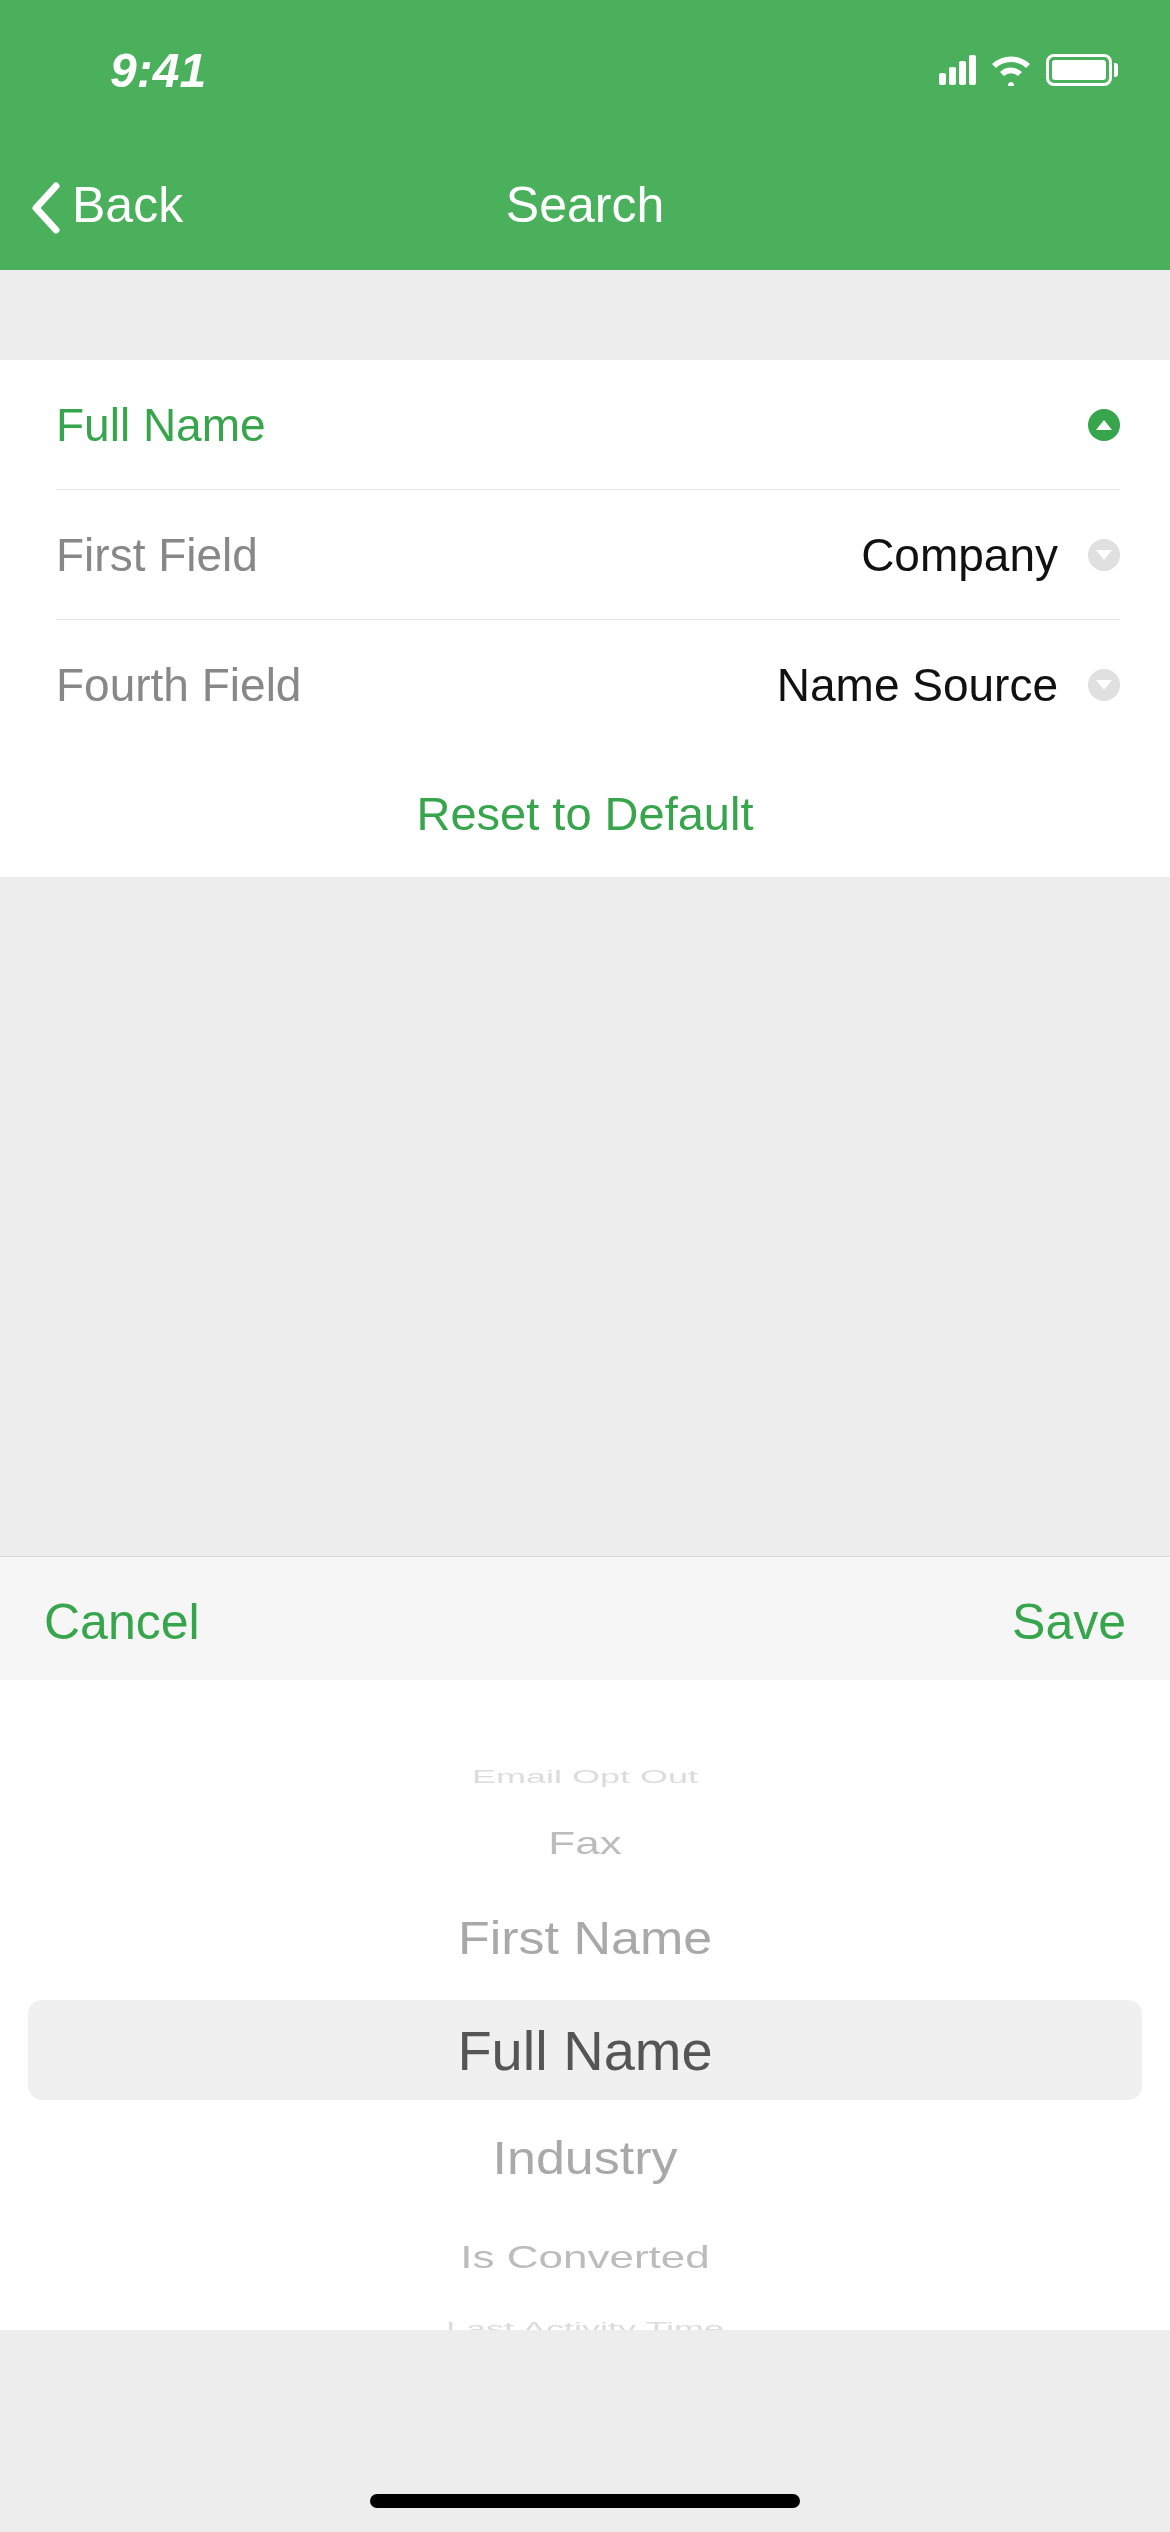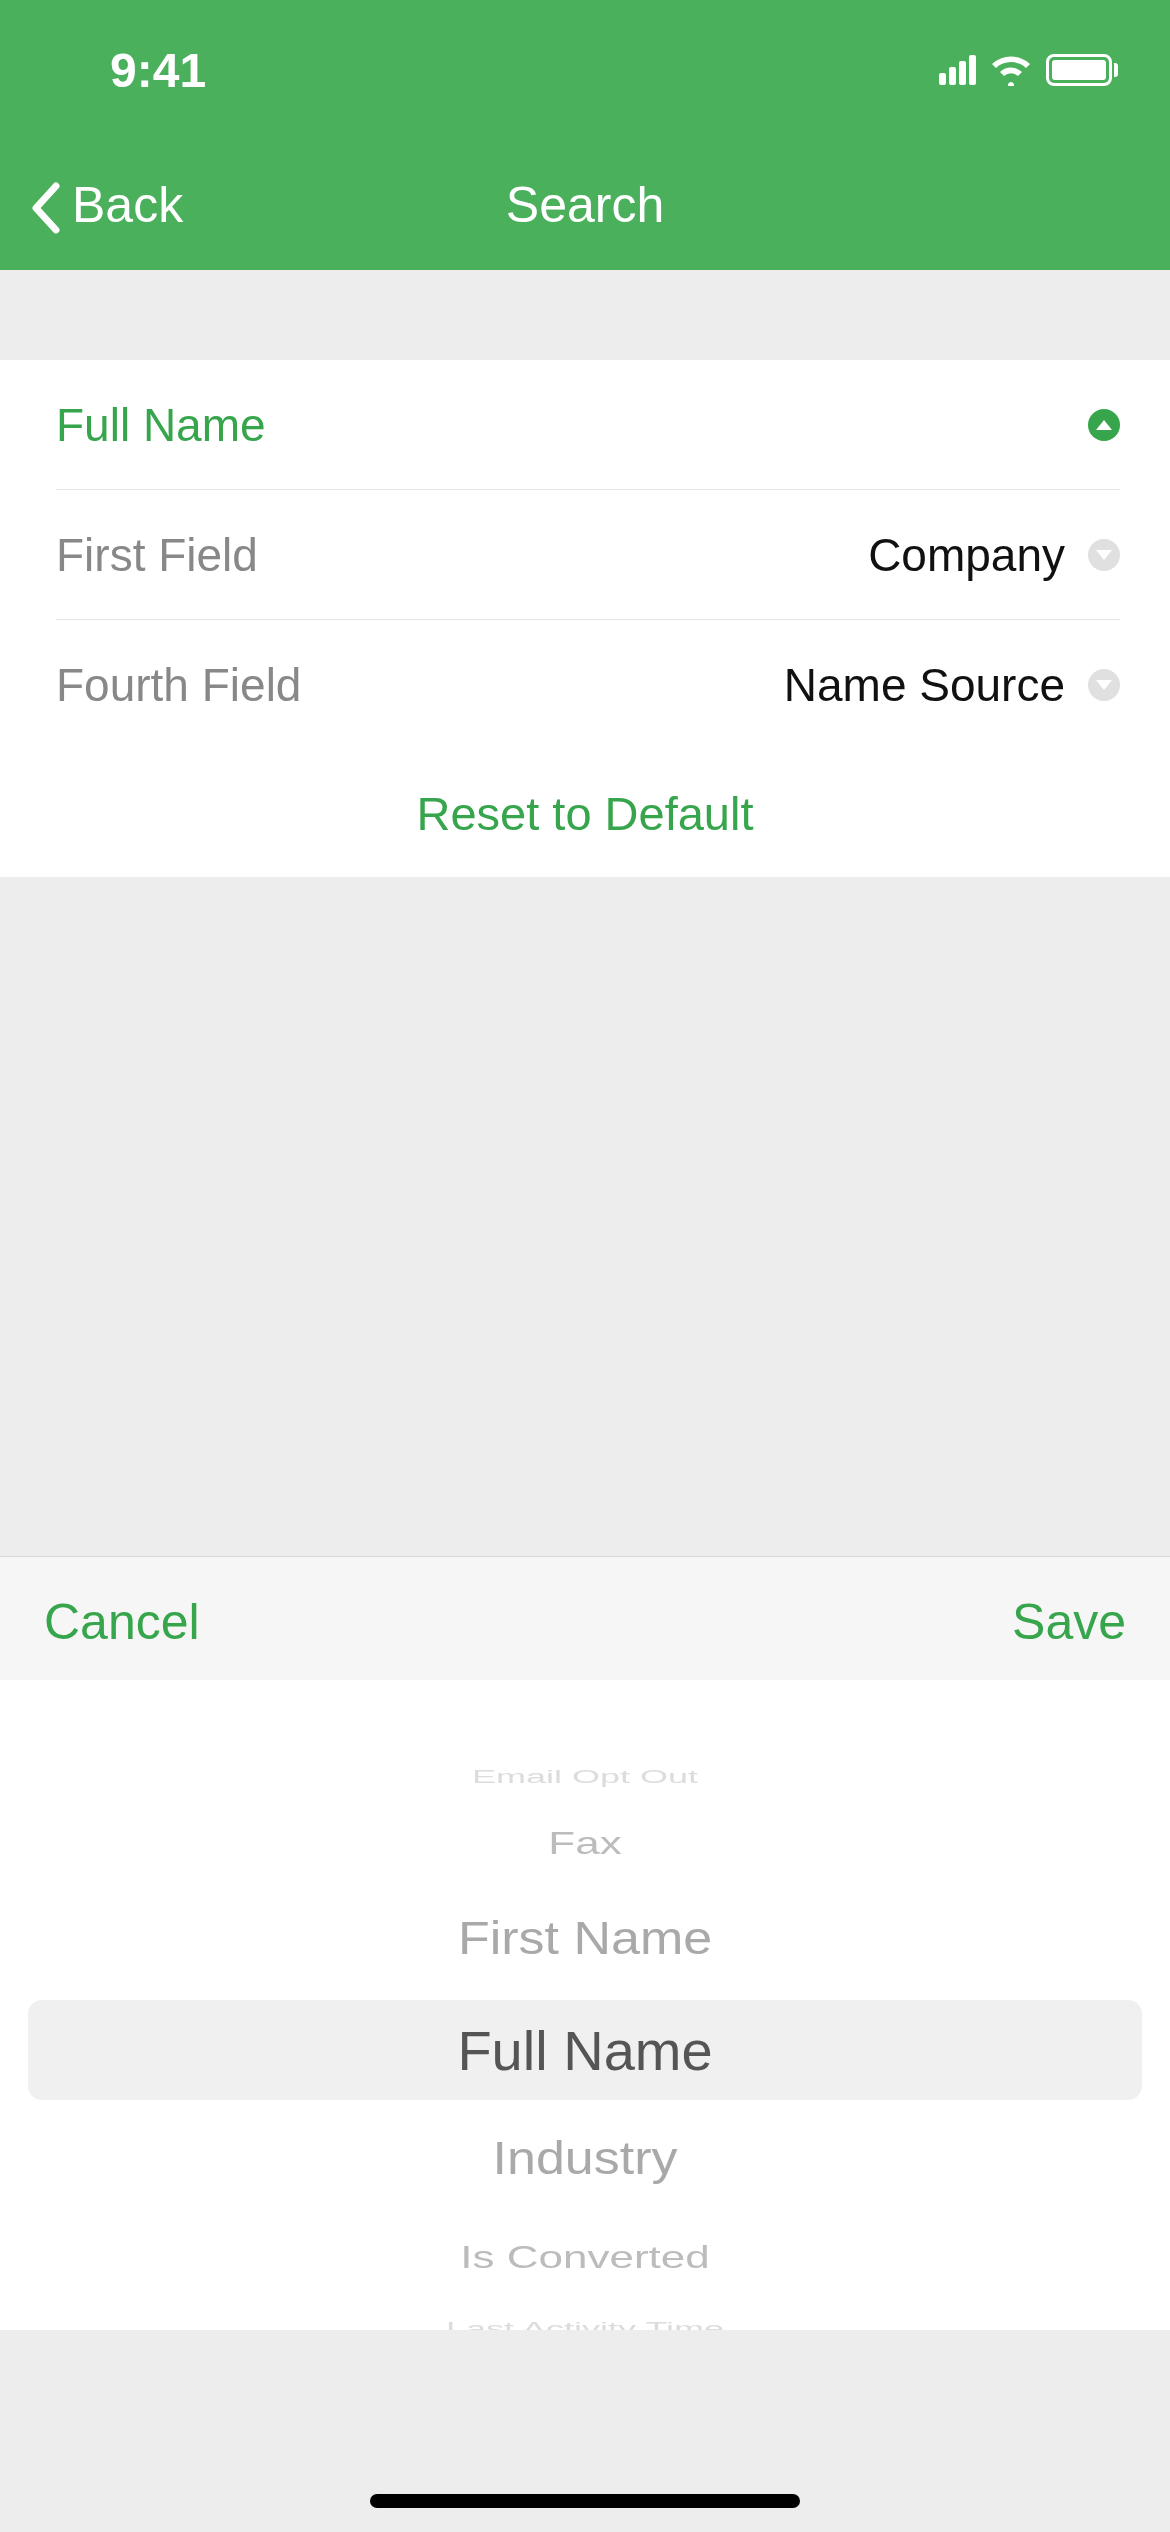--- a/index.html
+++ b/index.html
@@ -17,20 +17,21 @@
       overflow: hidden;
     }
     .status-bar {
       height: 140px;
       background: #4bb05c;
       display: flex;
       align-items: center;
       justify-content: space-between;
       padding: 0 52px 0 110px;
       color: #fff;
+      font-style: italic;
     }
     .status-time {
       font-size: 48px;
       font-weight: 600;
     }
     .status-icons {
       display: flex;
       align-items: center;
       gap: 14px;
     }
@@ -96,21 +97,21 @@
     .field-label {
       font-size: 46px;
       color: #888;
     }
     .field-label.active {
       color: #36a54c;
     }
     .field-value-wrap {
       display: flex;
       align-items: center;
-      gap: 23px;
+      gap: 30px;
     }
     .field-value {
       font-size: 46px;
       color: #111;
     }
     .dropdown-indicator {
       width: 32px;
       height: 32px;
       border-radius: 50%;
       display: flex;

